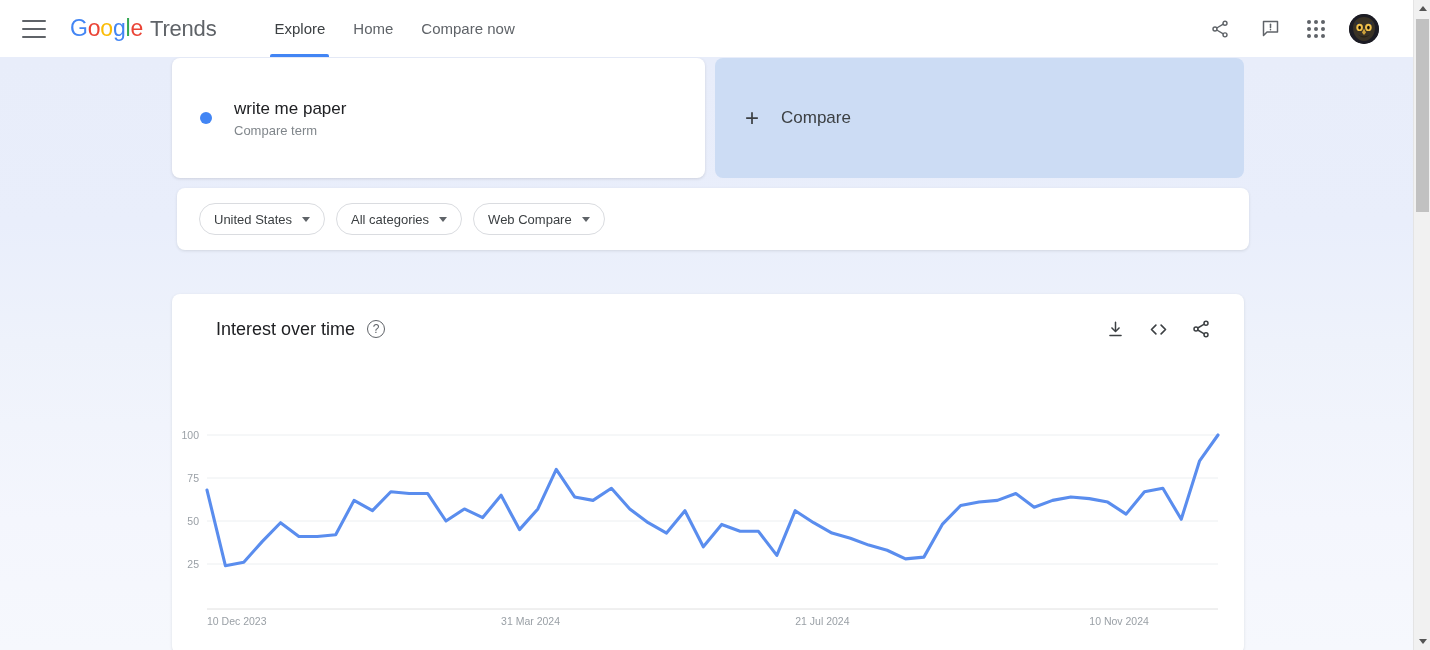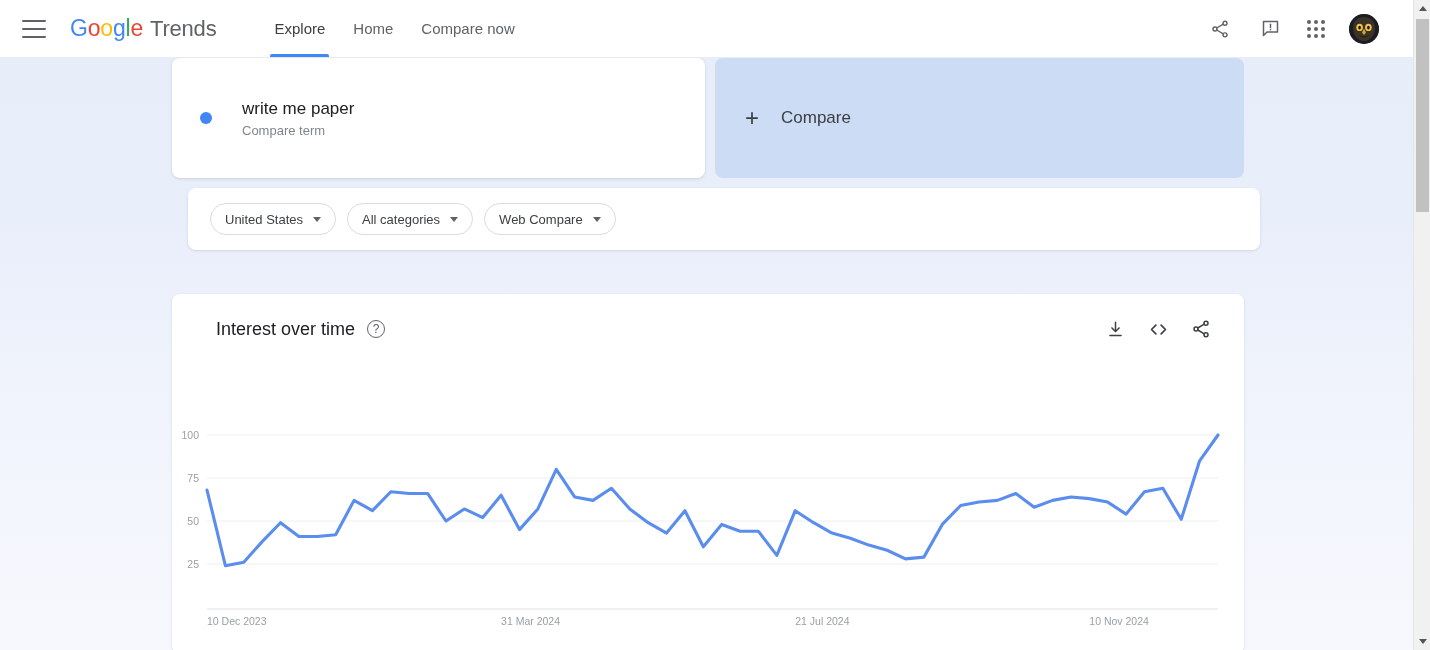--- a/index.html
+++ b/index.html
@@ -148,21 +148,21 @@
     padding-left: 28px;
     cursor: pointer;
   }
   .term-dot {
     width: 12px; height: 12px;
     border-radius: 50%;
     background: #4285F4;
     flex: 0 0 auto;
     margin-right: 22px;
   }
-  .term-texts { display: flex; flex-direction: column; gap: 2px; margin-left: 8px; }
+  .term-texts { display: flex; flex-direction: column; gap: 2px; }
   .term-title {
     font-size: 17px;
     color: #202124;
     line-height: 22px;
   }
   .term-sub {
     font-size: 13px;
     color: #80868b;
     line-height: 17px;
   }
@@ -186,21 +186,21 @@
   }
   .compare-label {
     font-size: 17px;
     color: #3c4043;
     text-align: right;
   }
 
   
   .filters-card {
     position: absolute;
-    left: 188px; top: 188px;
+    left: 177px; top: 188px;
     width: 1072px; height: 62px;
     background: #ffffff;
     border-radius: 8px;
     box-shadow: 0 1px 3px rgba(60,64,67,.14);
     display: flex;
     align-items: center;
     padding-left: 22px;
     gap: 11px;
     z-index: 5;
   }

